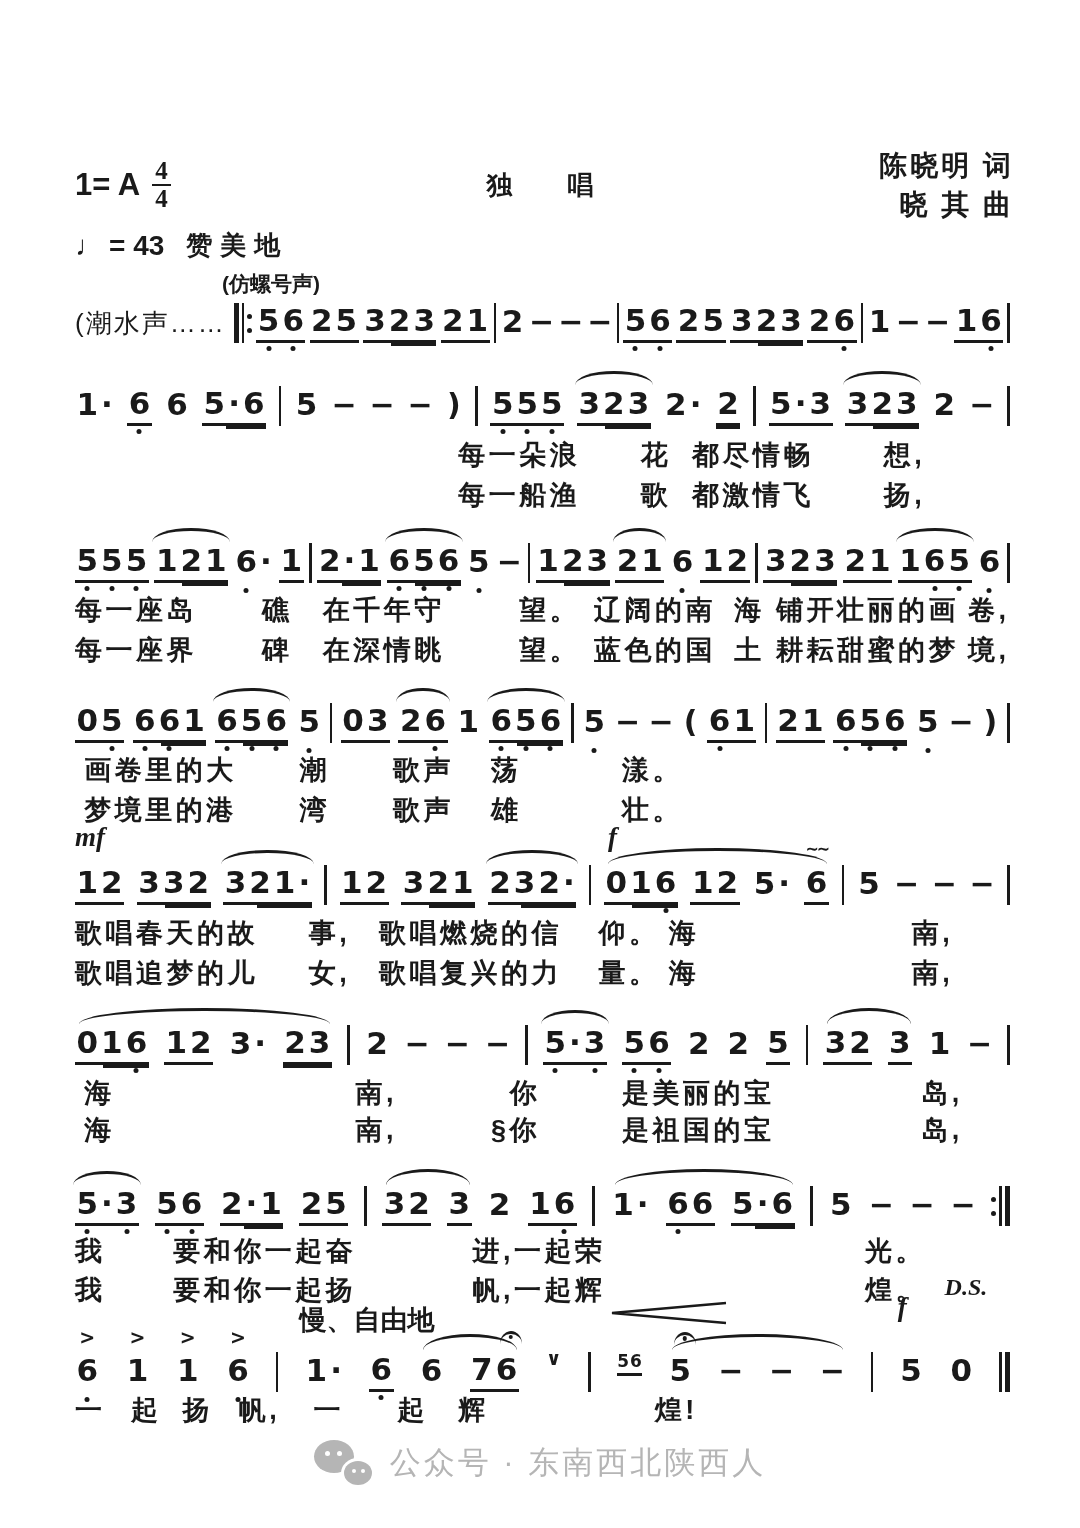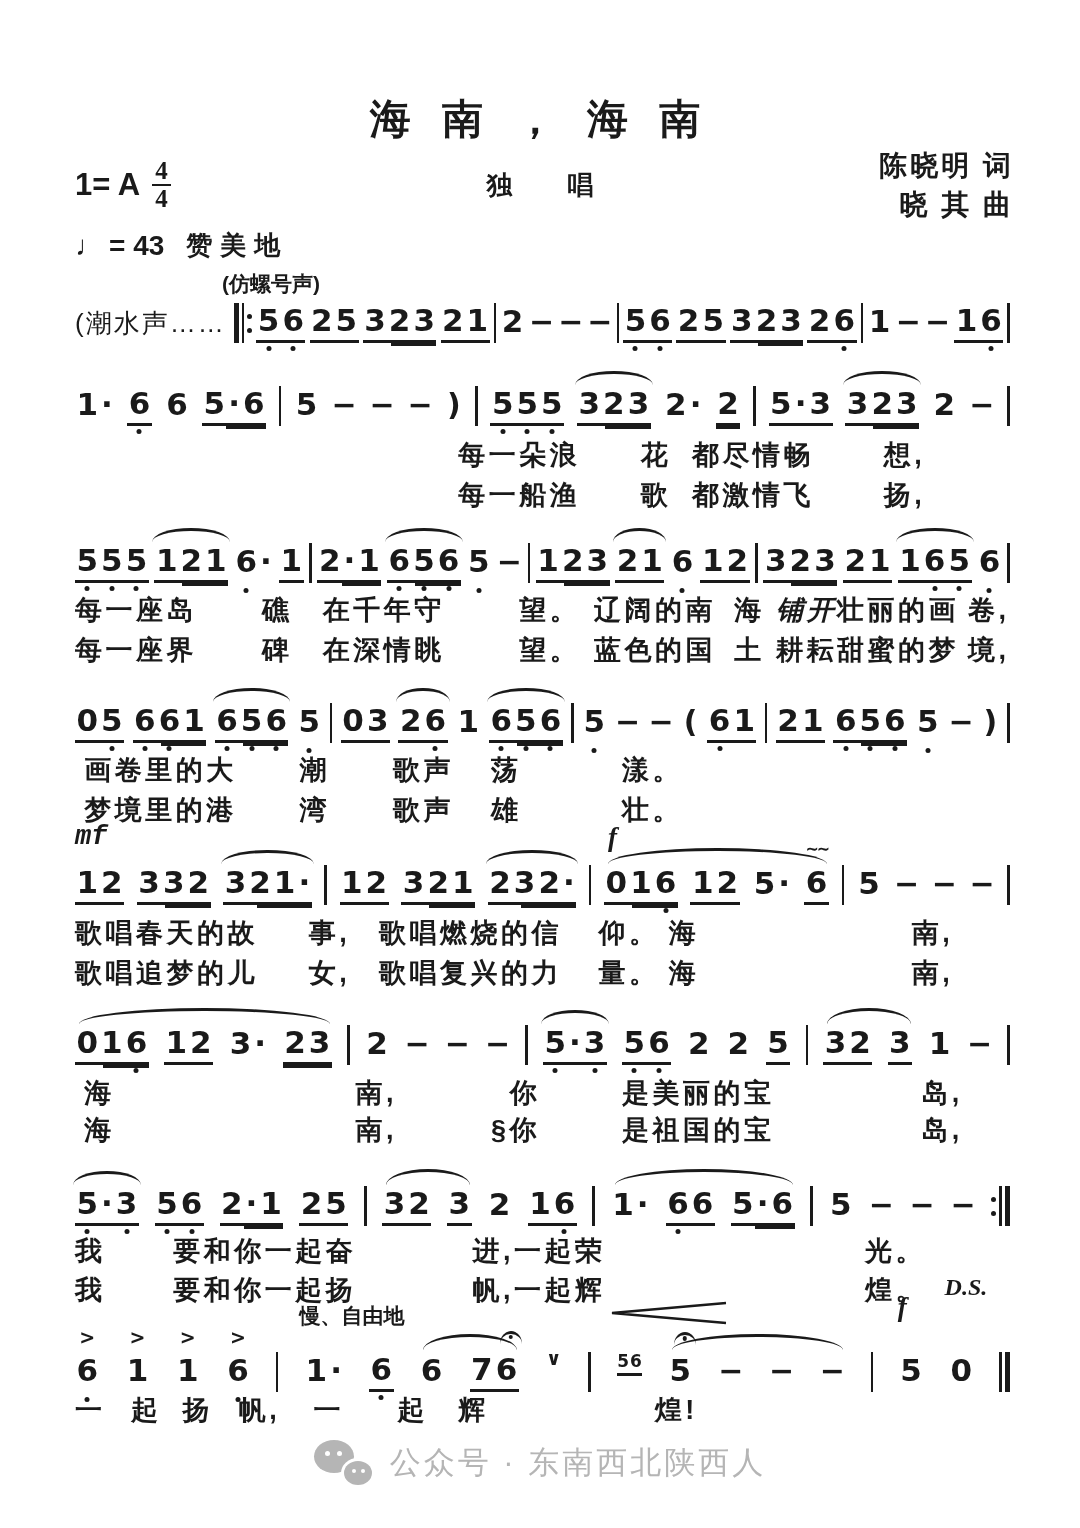--- a/index.html
+++ b/index.html
@@ -56,41 +56,40 @@
   .bw{display:inline-flex;align-items:center;gap:3px;}
   .bl{display:inline-block;background:#1a1a1a;height:40px;}
   .rd{display:inline-flex;flex-direction:column;justify-content:center;gap:9px;height:40px;}
   .rd i{width:5px;height:5px;border-radius:50%;background:#1a1a1a;display:block;}
 
   .lyr{position:absolute;left:0;width:100%;height:36px;}
   .lseg{position:absolute;top:0;font-size:27px;font-weight:600;letter-spacing:3.5px;white-space:nowrap;}
   .mark{position:absolute;z-index:2;}
   .dyn{font-family:"Liberation Serif",serif;font-style:italic;font-weight:bold;font-size:27px;}
   .ds{font-family:"Liberation Serif",serif;font-style:italic;font-weight:bold;font-size:24px;}
-  .tempo2{font-size:21px;font-weight:600;white-space:nowrap;}
+  .tempo2{font-size:27px;font-weight:600;white-space:nowrap;}
   .cresc svg{display:block;}
 
   
   .footer{position:absolute;top:1440px;left:0;width:100%;display:flex;justify-content:center;
           align-items:center;gap:16px;color:#b5b5b5;}
   .ftext{font-size:31px;letter-spacing:3px;}
   .wx{position:relative;width:60px;height:46px;display:inline-block;}
   .wx .b1{position:absolute;left:0;top:0;width:40px;height:33px;border-radius:50%;background:#b5b5b5;}
   .wx .b1::before,.wx .b1::after{content:"";position:absolute;top:11px;width:5px;height:5px;border-radius:50%;background:#fff;}
   .wx .b1::before{left:11px}.wx .b1::after{left:23px}
   .wx .b2{position:absolute;right:2px;bottom:1px;width:28px;height:24px;border-radius:50%;
           background:#b5b5b5;box-shadow:0 0 0 3px #fff;}
   .wx .b2::before,.wx .b2::after{content:"";position:absolute;top:8px;width:4px;height:4px;border-radius:50%;background:#fff;}
   .wx .b2::before{left:8px}.wx .b2::after{left:17px}
 </style>
 </head>
 <body>
 
 <div class="page">
-  <h1 class="title">海 南 ， 海 南</h1>
   <div class="subtitle">独 唱</div>
   <div class="credits">
     <div>陈晓明 词</div>
     <div>晓 其 曲</div>
   </div>
   <div class="keysig">
     <span>1= A</span>
     <span class="frac">
       <span class="num">4</span>
       <span class="den">4</span>
@@ -346,21 +345,21 @@
             <span class="bl" style="width: 2.5px;"></span>
           </span>
         </div>
         <div class="lyr" style="top: 52px;">
           <span class="lseg" style="left: 0%;">每一座岛</span>
           <span class="lseg" style="left: 20%;">礁</span>
           <span class="lseg" style="left: 26.5%;">在千年守</span>
           <span class="lseg" style="left: 47.5%;">望。</span>
           <span class="lseg" style="left: 55.5%; font-family: Liberation Mono, monospace;">辽阔的南</span>
           <span class="lseg" style="left: 70.5%;">海</span>
-          <span class="lseg" style="left: 75%; font-style: italic;">铺开</span>
+          <span class="lseg" style="left: 75%;">铺开</span>
           <span class="lseg" style="left: 81.5%;">壮丽的画</span>
           <span class="lseg" style="left: 95.5%;">卷,</span>
         </div>
         <div class="lyr" style="top: 92px;">
           <span class="lseg" style="left: 0%;">每一座界</span>
           <span class="lseg" style="left: 20%;">碑</span>
           <span class="lseg" style="left: 26.5%;">在深情眺</span>
           <span class="lseg" style="left: 47.5%;">望。</span>
           <span class="lseg" style="left: 55.5%;">蓝色的国</span>
           <span class="lseg" style="left: 70.5%;">土</span>
@@ -526,21 +525,21 @@
           <span class="grp">
             <span class="cell">5</span>
           </span>
           <span class="grp dash">−</span>
           <span class="grp dash">−</span>
           <span class="grp dash">−</span>
           <span class="bw">
             <span class="bl" style="width: 2.5px;"></span>
           </span>
         </div>
-        <span class="dyn mark" style="left: 0%; top: -40px; font-family: Liberation Mono, monospace;">mf</span>
+        <span class="dyn mark" style="left: 0%; top: -40px;">mf</span>
         <span class="dyn mark" style="left: 57%; top: -40px;">f</span>
         <div class="lyr" style="top: 53px;">
           <span class="lseg" style="left: 0%;">歌唱春天的故</span>
           <span class="lseg" style="left: 25%;">事,</span>
           <span class="lseg" style="left: 32.5%;">歌唱燃烧的信</span>
           <span class="lseg" style="left: 56%;">仰。</span>
           <span class="lseg" style="left: 63.5%;">海</span>
           <span class="lseg" style="left: 89.5%;">南,</span>
         </div>
         <div class="lyr" style="top: 93px;">

